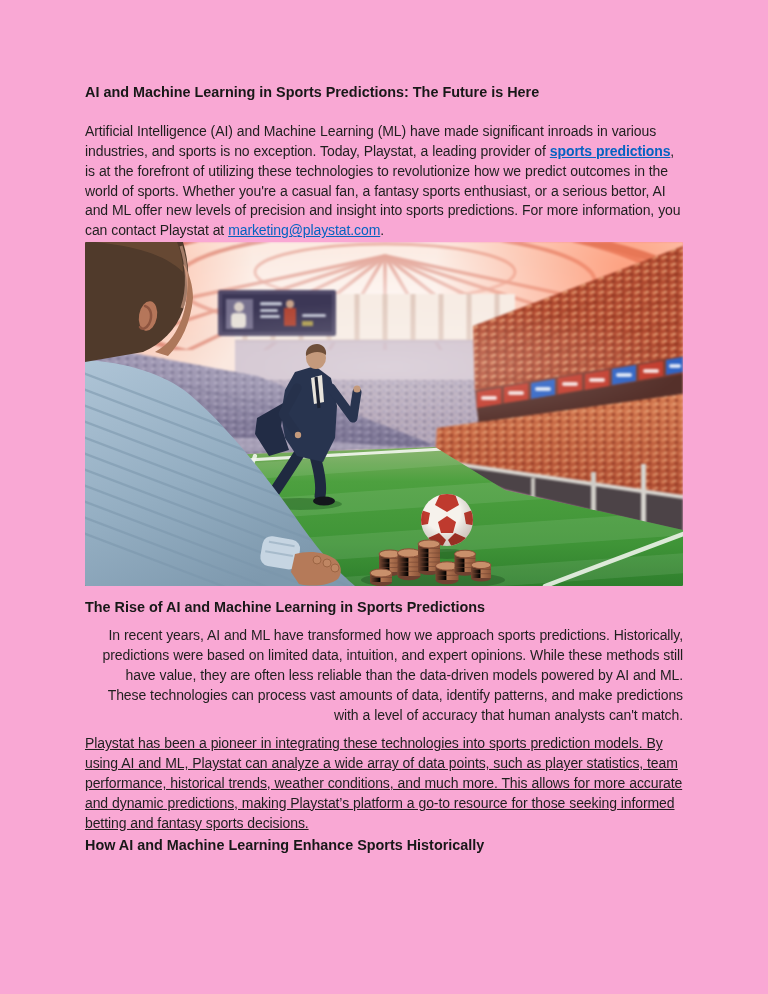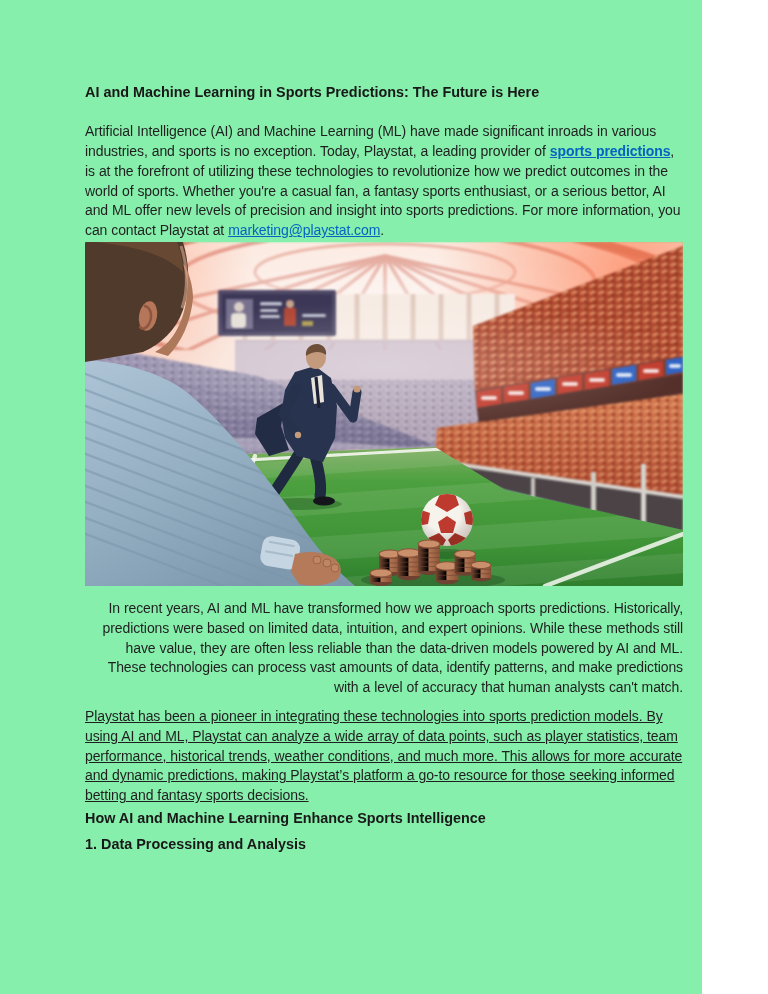--- a/index.html
+++ b/index.html
@@ -1,17 +1,17 @@
 <!DOCTYPE html>
 <html style="--link: #0563C1;"><head>
 <meta charset="utf-8">
 <style>
   html,body{margin:0;padding:0;background:#ffffff;}
   body{width:768px;height:994px;font-family:"Liberation Sans",sans-serif;color:#1f1f1f;}
-  .page{width:702px;height:994px;background:#86efac;overflow:hidden;}
+  .page{width:768px;height:994px;background:#f9a8d4;overflow:hidden;}
   .content{box-sizing:content-box;width:598px;padding:84px 85px 0 85px;}
   h1,h2,h3,h4{font-size:14.4px;font-weight:700;color:#181818;line-height:1.2;}
   h1{margin:0 0 21px 0;}
   h2{margin:0 0 10px 0;}
   h3{margin:0 0 9px 0;}
   h4{margin:0;}
   p{font-size:14px;line-height:19.8px;letter-spacing:-0.1px;margin:0;word-spacing:0.2px;}
   p.intro{margin:0;}
   p.s1{margin:0 0 9px 0;text-align:right;}
   p.s2{margin:0 0 4px 0;text-decoration:underline;}
@@ -356,21 +356,21 @@
             <path d="M182,302 h26 M180,312 h28" stroke="#9fb4c6" stroke-width="2" opacity="0.8" fill="none"></path>
           </g>
           <path d="M210,312 C224,308 240,310 250,317 C256,322 258,330 253,337 C244,344 226,345 214,342 L206,330 Z" fill="#b57a59"></path>
           <circle cx="232" cy="318" r="4" fill="#c28a66" stroke="#96603f" stroke-width="1" opacity="0.8"></circle>
           <circle cx="242" cy="321" r="4" fill="#c28a66" stroke="#96603f" stroke-width="1" opacity="0.8"></circle>
           <circle cx="250" cy="326" r="4" fill="#c28a66" stroke="#96603f" stroke-width="1" opacity="0.8"></circle>
         </g>
       </svg>
     </figure>
 
+    <h2>The Rise of AI and Machine Learning in Sports Predictions</h2>
     <p class="s1">In recent years, AI and ML have transformed how we approach sports predictions. Historically, predictions were based on limited data, intuition, and expert opinions. While these methods still have value, they are often less reliable than the data-driven models powered by AI and ML. These technologies can process vast amounts of data, identify patterns, and make predictions with a level of accuracy that human analysts can't match.</p>
 
     <p class="s2">Playstat has been a pioneer in integrating these technologies into sports prediction models. By using AI and ML, Playstat can analyze a wide array of data points, such as player statistics, team performance, historical trends, weather conditions, and much more. This allows for more accurate and dynamic predictions, making Playstat’s platform a go-to resource for those seeking informed betting and fantasy sports decisions.</p>
 
-    <h3>How AI and Machine Learning Enhance Sports Intelligence</h3>
-    <h4>1. Data Processing and Analysis</h4>
+    <h3>How AI and Machine Learning Enhance Sports Historically</h3>
 
   </div>
 </div>
 
 </body></html>

